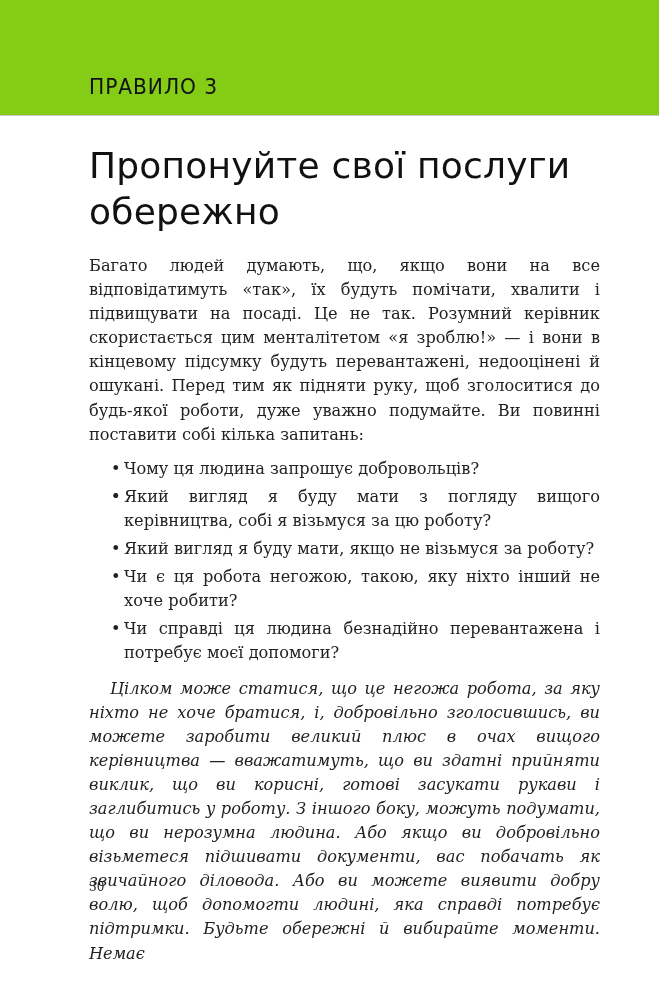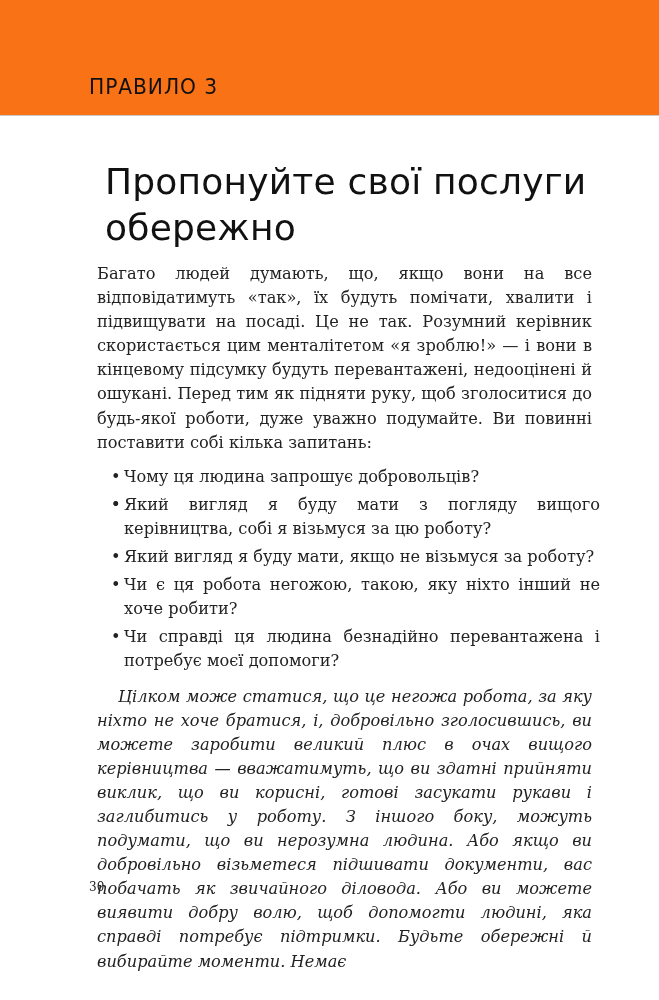--- a/index.html
+++ b/index.html
@@ -12,63 +12,63 @@
       height: 1000px;
       position: relative;
       overflow: hidden;
       color: #1a1a1a;
     }
     .banner {
       position: absolute;
       left: 0; top: 0;
       width: 659px;
       height: 115px;
-      background: #f97316;
+      background: #84cc16;
       border-bottom: 1px solid #c8c8c8;
     }
     .chapter-label {
       position: absolute;
       left: 89px;
       top: 73px;
       font-family: "DejaVu Sans", sans-serif;
       font-size: 22px;
       letter-spacing: 1px;
       color: #111;
       font-weight: normal;
       line-height: 28px;
       transform: scaleX(0.92);
       transform-origin: left center;
     }
     .title {
       position: absolute;
       left: 89px;
       top: 143px;
       width: 520px;
-      margin: 16px;
+      margin: 0;
       font-family: "DejaVu Sans", sans-serif;
       font-weight: normal;
       font-size: 36px;
       line-height: 46px;
       color: #111;
       letter-spacing: 0.2px;
     }
     .content {
       position: absolute;
       left: 89px;
       top: 254px;
       width: 511px;
       font-family: "DejaVu Serif", serif;
       font-size: 16.2px;
       line-height: 24.1px;
       color: #222;
       text-align: justify;
       hyphens: manual;
     }
     .content p {
-      margin: 8px;
+      margin: 0;
     }
     .p2 {
       text-indent: 21px;
       font-style: italic;
     }
     .questions {
       list-style: none;
       margin: 10px 0 11px 0;
       padding: 0 0 0 35px;
     }

